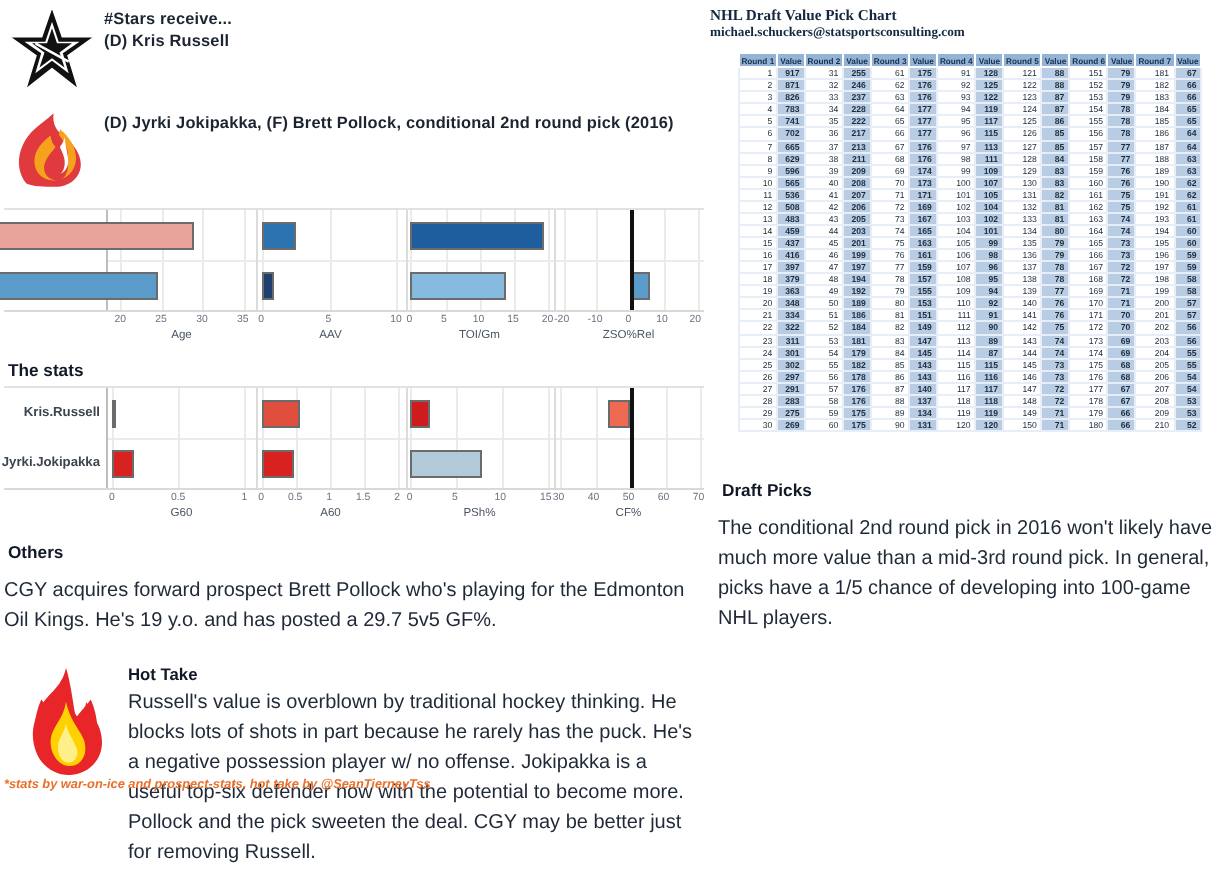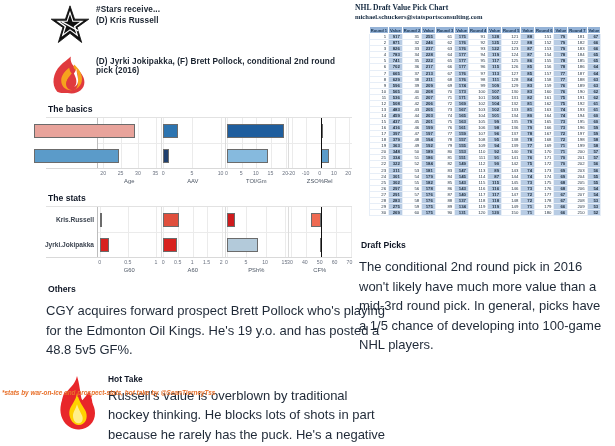--- a/index.html
+++ b/index.html
@@ -6,21 +6,21 @@
   html, body { margin:0; padding:0; }
   body {
     width:615px; height:446px;
     background:#ffffff;
     font-family:"Liberation Sans", sans-serif;
     color:#1a1a1a;
     position:relative;
     overflow:hidden;
     font-size:7px;
   }
-  .left-col { position:absolute; left:0; top:0; width:352px; height:400px;padding-left:44px; }
+  .left-col { position:absolute; left:0; top:0; width:352px; height:400px; }
   .right-col { position:absolute; left:355px; top:0; width:260px; height:446px; }
 
   
   .trade-row { display:flex; align-items:flex-start; }
   .logo-box { width:52px; height:46px; display:flex; align-items:center; justify-content:center; flex:0 0 52px; }
   .trade-text { padding-top:3px; }
   .trade-text .line1 { font-size:8.2px; font-weight:bold; color:#1b2430; letter-spacing:.1px; }
   .trade-text .line2 { font-size:8.2px; font-weight:bold; color:#1b2430; margin-top:2px; letter-spacing:.1px;}
 
   
@@ -45,21 +45,21 @@
   .bar { position:absolute; top:5.5px; height:14px; border:1px solid #6b6b6b; }
 
   .axis { display:flex; }
   .axis-spacer { width:52px; flex:0 0 52px; }
   .axis-panels { flex:1; display:flex; }
   .axis-panel { flex:1; position:relative; height:18px; border-right:1px solid transparent; }
   .tick { position:absolute; top:1px; font-size:5.2px; color:#6b7280; transform:translateX(-50%); white-space:nowrap; }
   .axtitle { position:absolute; top:9px; left:0; right:0; text-align:center; font-size:5.8px; color:#4b5563; }
 
   
-  .para { font-size:13px; line-height:1.5; color:#1f2937; }
+  .para { font-size:10px; line-height:1.5; color:#1f2937; }
 
   
   .hot { display:flex; align-items:flex-start; margin-top:6px; }
   .flame-box { width:62px; flex:0 0 62px; display:flex; align-items:flex-start; justify-content:center; padding-top:2px;}
   .hot-title { font-size:8.4px; font-weight:bold; color:#111827; margin-bottom:2px; }
 
   .footer { position:absolute; left:2px; bottom:4px; font-size:6.4px; font-style:italic; font-weight:bold; color:#e8702a; }
 
   
   .tbl-title { text-align:left; font-family:"Liberation Serif", serif; font-weight:bold; font-size:7.6px; color:#13283f; line-height:1.35; }
@@ -110,21 +110,20 @@
         <path d="M58,40 C52,52 44,56 42,66 C40,76 48,84 56,82 C66,80 68,66 64,56
                  C62,50 59,46 58,40 Z" fill="#e03a3e"></path>
       </svg>
     </div>
     <div class="trade-text">
       <div class="line2">(D) Jyrki Jokipakka, (F) Brett Pollock, conditional 2nd round pick (2016)</div>
     </div>
   </div>
 
   <div style="margin-top:6px; padding-left:2px;">
-    <div class="sect-h">The basics</div>
     <div class="chart" id="chart-basics">
         <div class="chart-body">
           <div class="rowlabels">
             <div class="rowlabel">Kris.Russell</div>
             <div class="rowlabel">Jyrki.Jokipakka</div>
           </div>
           <div class="panels">
             <div class="panel">
               <div class="grid">
                 <i style="left: 8.33333%;"></i>
@@ -331,21 +330,21 @@
               <span class="tick" style="left: 97.619%;">70</span>
               <div class="axtitle">CF%</div>
             </div>
           </div>
         </div>
       </div>
   </div>
 
   <div style="margin-top:8px; padding-left:2px; width:345px;">
     <div class="sect-h">Others</div>
-    <div class="para" style="margin-top:7px;">CGY acquires forward prospect Brett Pollock who's playing for the Edmonton Oil Kings. He's 19 y.o. and has posted a 48.8 5v5 GF%.</div>
+    <div class="para" style="margin-top:7px;">CGY acquires forward prospect Brett Pollock who's playing for the Edmonton Oil Kings. He's 19 y.o. and has posted a 29.7 5v5 GF%.</div>
   </div>
 
   <div class="hot" style="padding-left:2px; width:348px; margin-top:14px;">
     <div class="flame-box">
       <svg width="46" height="54" viewBox="0 0 80 96" aria-hidden="true">
         <path d="M40,0 C36,18 24,22 18,34 C10,48 8,62 14,76 C20,90 34,96 44,95
                  C60,94 72,82 72,66 C72,50 62,42 58,30 C56,44 50,46 48,40
                  C46,30 44,12 40,0 Z" fill="#e8262a"></path>
         <path d="M18,28 C12,42 10,56 16,70 C20,80 28,86 34,86 C26,72 28,58 34,48
                  C30,42 24,36 18,28 Z" fill="#e8262a"></path>

